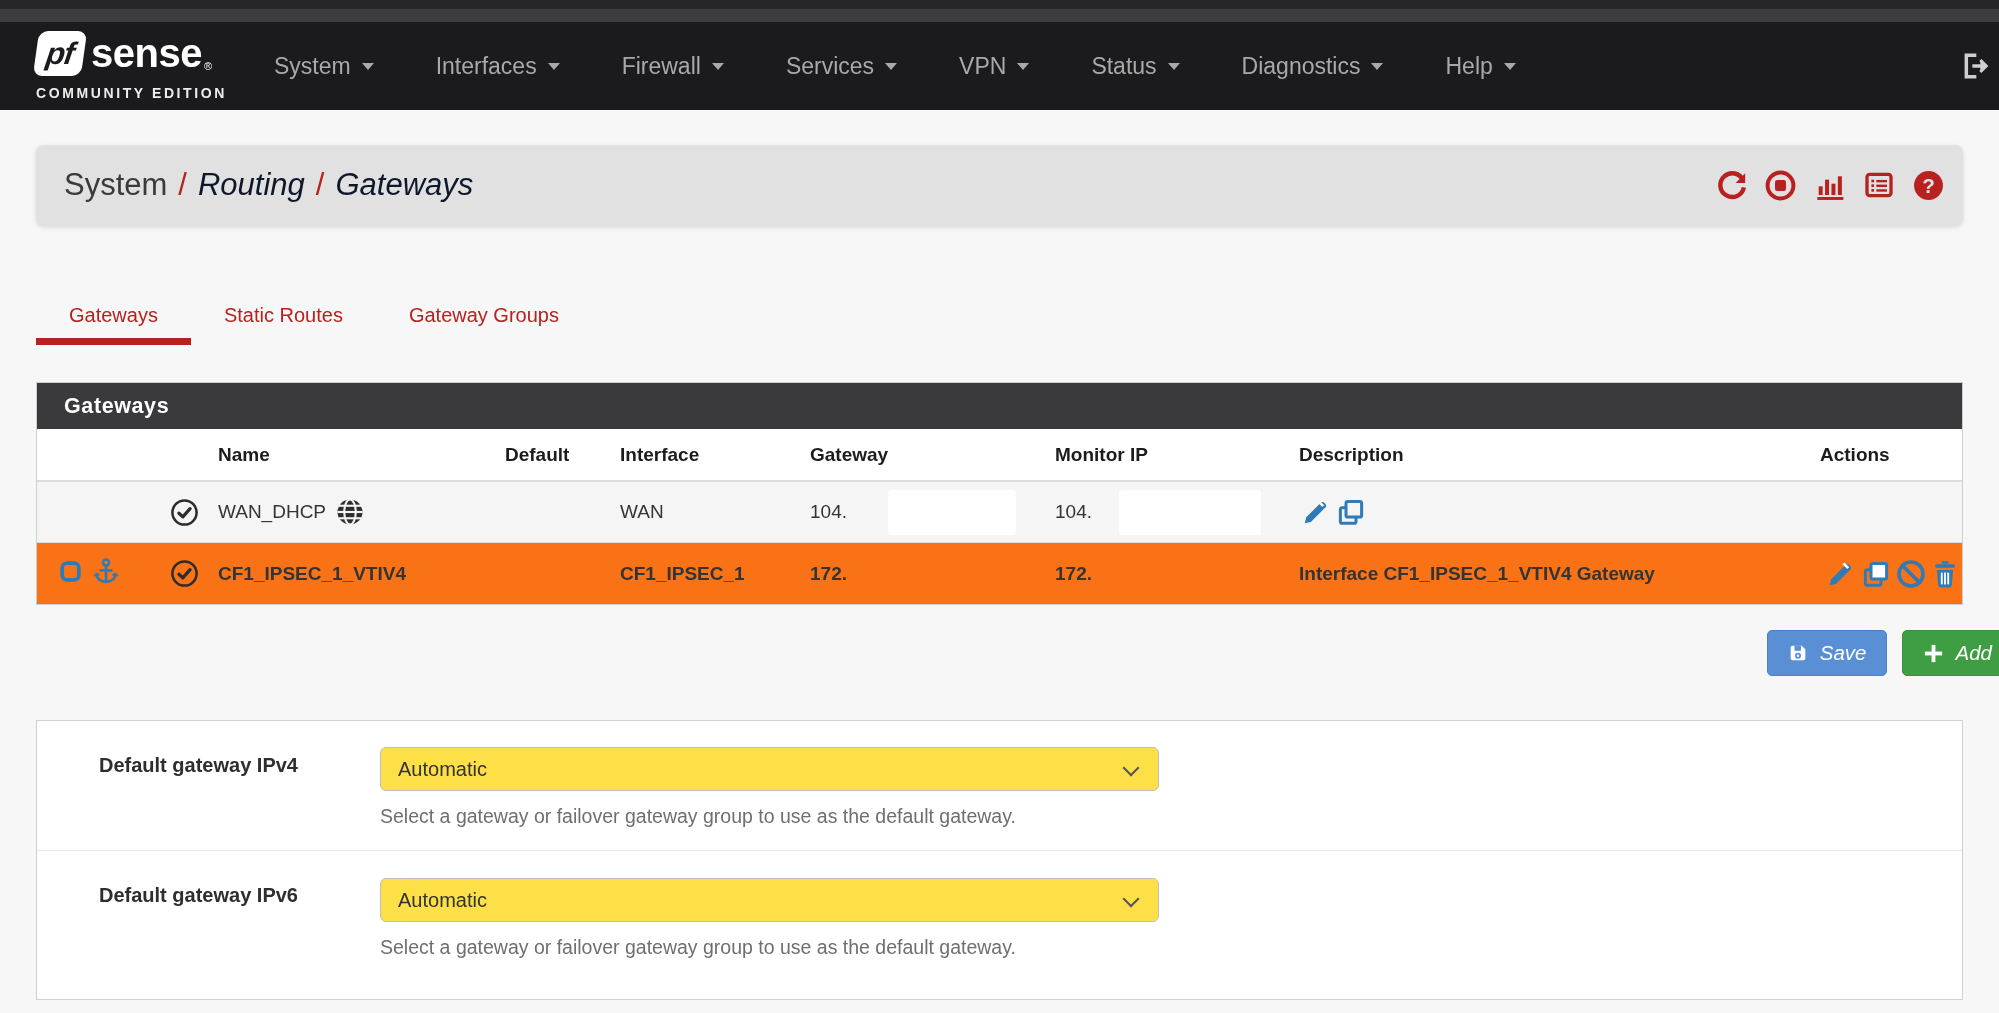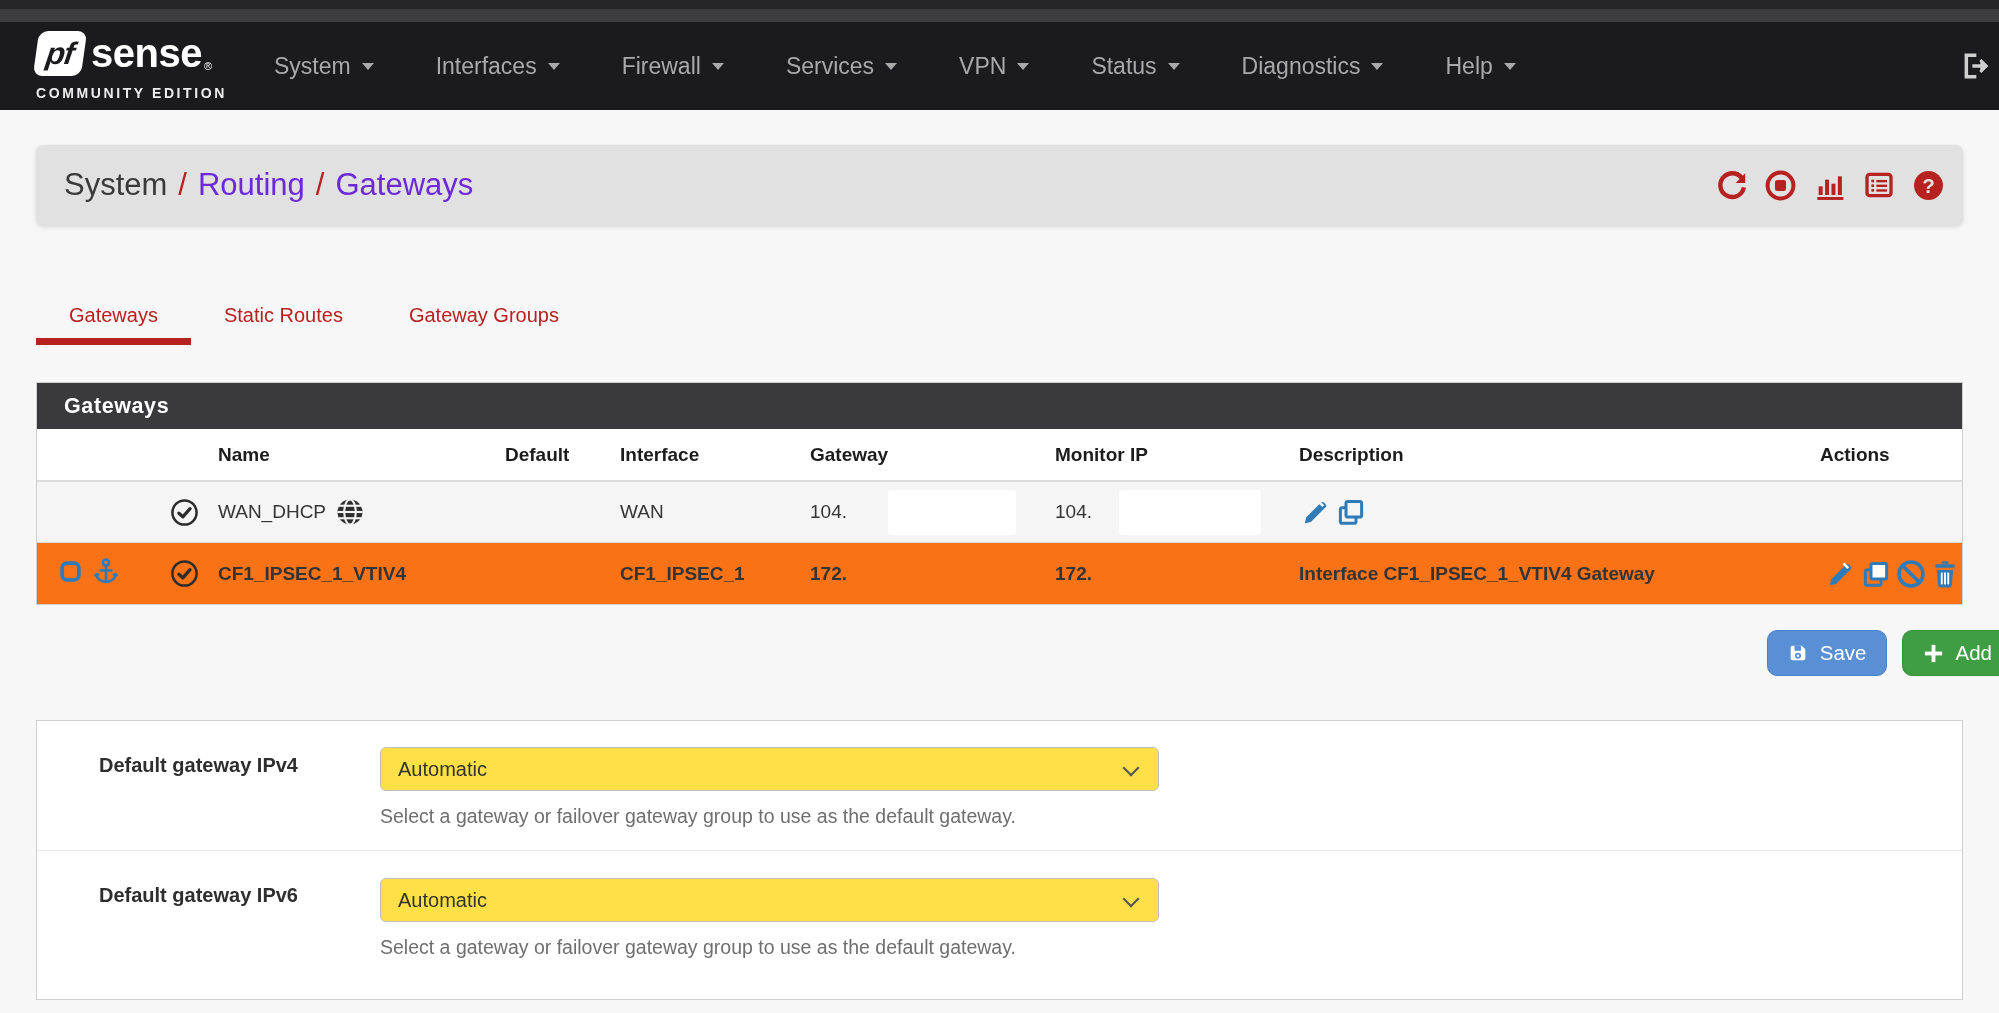--- a/index.html
+++ b/index.html
@@ -25,21 +25,21 @@
   .nav-menu { display:flex; align-items:center; margin-left:16px; height:100%; }
   .nav-item { padding:0 31px; height:100%; display:flex; align-items:center; color:#a9a9a9; font-size:23px; cursor:pointer; white-space:nowrap; }
   .caret { margin-left:11px; width:0; height:0; border-left:6.5px solid transparent; border-right:6.5px solid transparent; border-top:7.5px solid #a9a9a9; }
   .signout { position:absolute; right:8px; top:50%; transform:translateY(-50%); color:#cfcfcf; cursor:pointer; display:flex; }
 
   
   .crumb-bar { position:absolute; left:36px; top:145px; width:1927px; height:80px; background:#e1e1e2; border-radius:7px; box-shadow:0 2px 5px rgba(0,0,0,.13); display:flex; align-items:center; }
   .crumb-title { margin-left:28px; font-size:31px; display:flex; align-items:baseline; white-space:nowrap; }
   .crumb-root { color:#3a3a3a; }
   .crumb-sep { color:#b7211f; padding:0 11px; }
-  .crumb-link { color:#6d28d9; cursor:pointer; }
+  .crumb-link { color:#0f172a; cursor:pointer;font-style:italic; }
   .crumb-icons { margin-left:auto; margin-right:18px; display:flex; align-items:center; gap:17px; color:#b7211f; }
   .crumb-icons .hicon { cursor:pointer; display:flex; }
 
   
   .tabs { position:absolute; left:36px; top:293px; display:flex; height:52px; }
   .tab { padding:0 33px; display:flex; align-items:center; color:#b7211f; font-size:20px; cursor:pointer; border-bottom:7px solid transparent; white-space:nowrap; }
   .tab.active { border-bottom-color:#b7211f; }
 
   
   .panel { position:absolute; left:36px; width:1927px; background:#fff; border:1px solid #cfcfcf; }
@@ -63,21 +63,21 @@
   .cell.c-flags { padding-left:21px; gap:9px; color:#2e7bb8; }
   .cell.c-gw, .cell.c-mon { position:relative; }
   .redact { position:absolute; top:8px; height:45px; background:#fff; border-radius:3px; }
   .redact.gw { left:86px; width:128px; }
   .redact.mon { left:72px; width:142px; }
   .name-globe { margin-left:9px; color:#2e2e2e; display:flex; }
   .act { color:#2e7bb8; cursor:pointer; display:flex; }
 
   
   .actions-row { position:absolute; top:630px; left:36px; width:1976px; display:flex; justify-content:flex-end; gap:15px; }
-  .btn { height:46px; border-radius:10px; color:#fff; font-size:20.5px; display:flex; align-items:center; gap:11px; padding:0 19px; cursor:pointer; border:1px solid transparent; }
+  .btn { height:46px; border-radius:5px; color:#fff; font-size:20.5px; display:flex; align-items:center; gap:11px; padding:0 19px; cursor:pointer; border:1px solid transparent;font-style:italic; }
   .btn-save { background:#588fd5; border-color:#4a82c8; }
   .btn-add { background:#3f9e43; border-color:#389238; min-width:110px; }
 
   
   .form-row { position:relative; height:129px; }
   .form-row + .form-row { border-top:1px solid #e9e9e9; height:108px; }
   .form-label { position:absolute; left:62px; top:33px; font-weight:bold; font-size:20px; color:#2e2e2e; }
   .fake-select { position:absolute; left:343px; top:26px; width:779px; height:44px; background:#fde047; border:1px solid #bfbfbf; border-radius:6px; display:flex; align-items:center; cursor:pointer; }
   .fake-select .val { margin-left:17px; font-size:20px; color:#333; }
   .chev { position:absolute; right:21px; top:14px; width:12px; height:12px; border-right:2px solid #555; border-bottom:2px solid #555; transform:rotate(45deg); }

